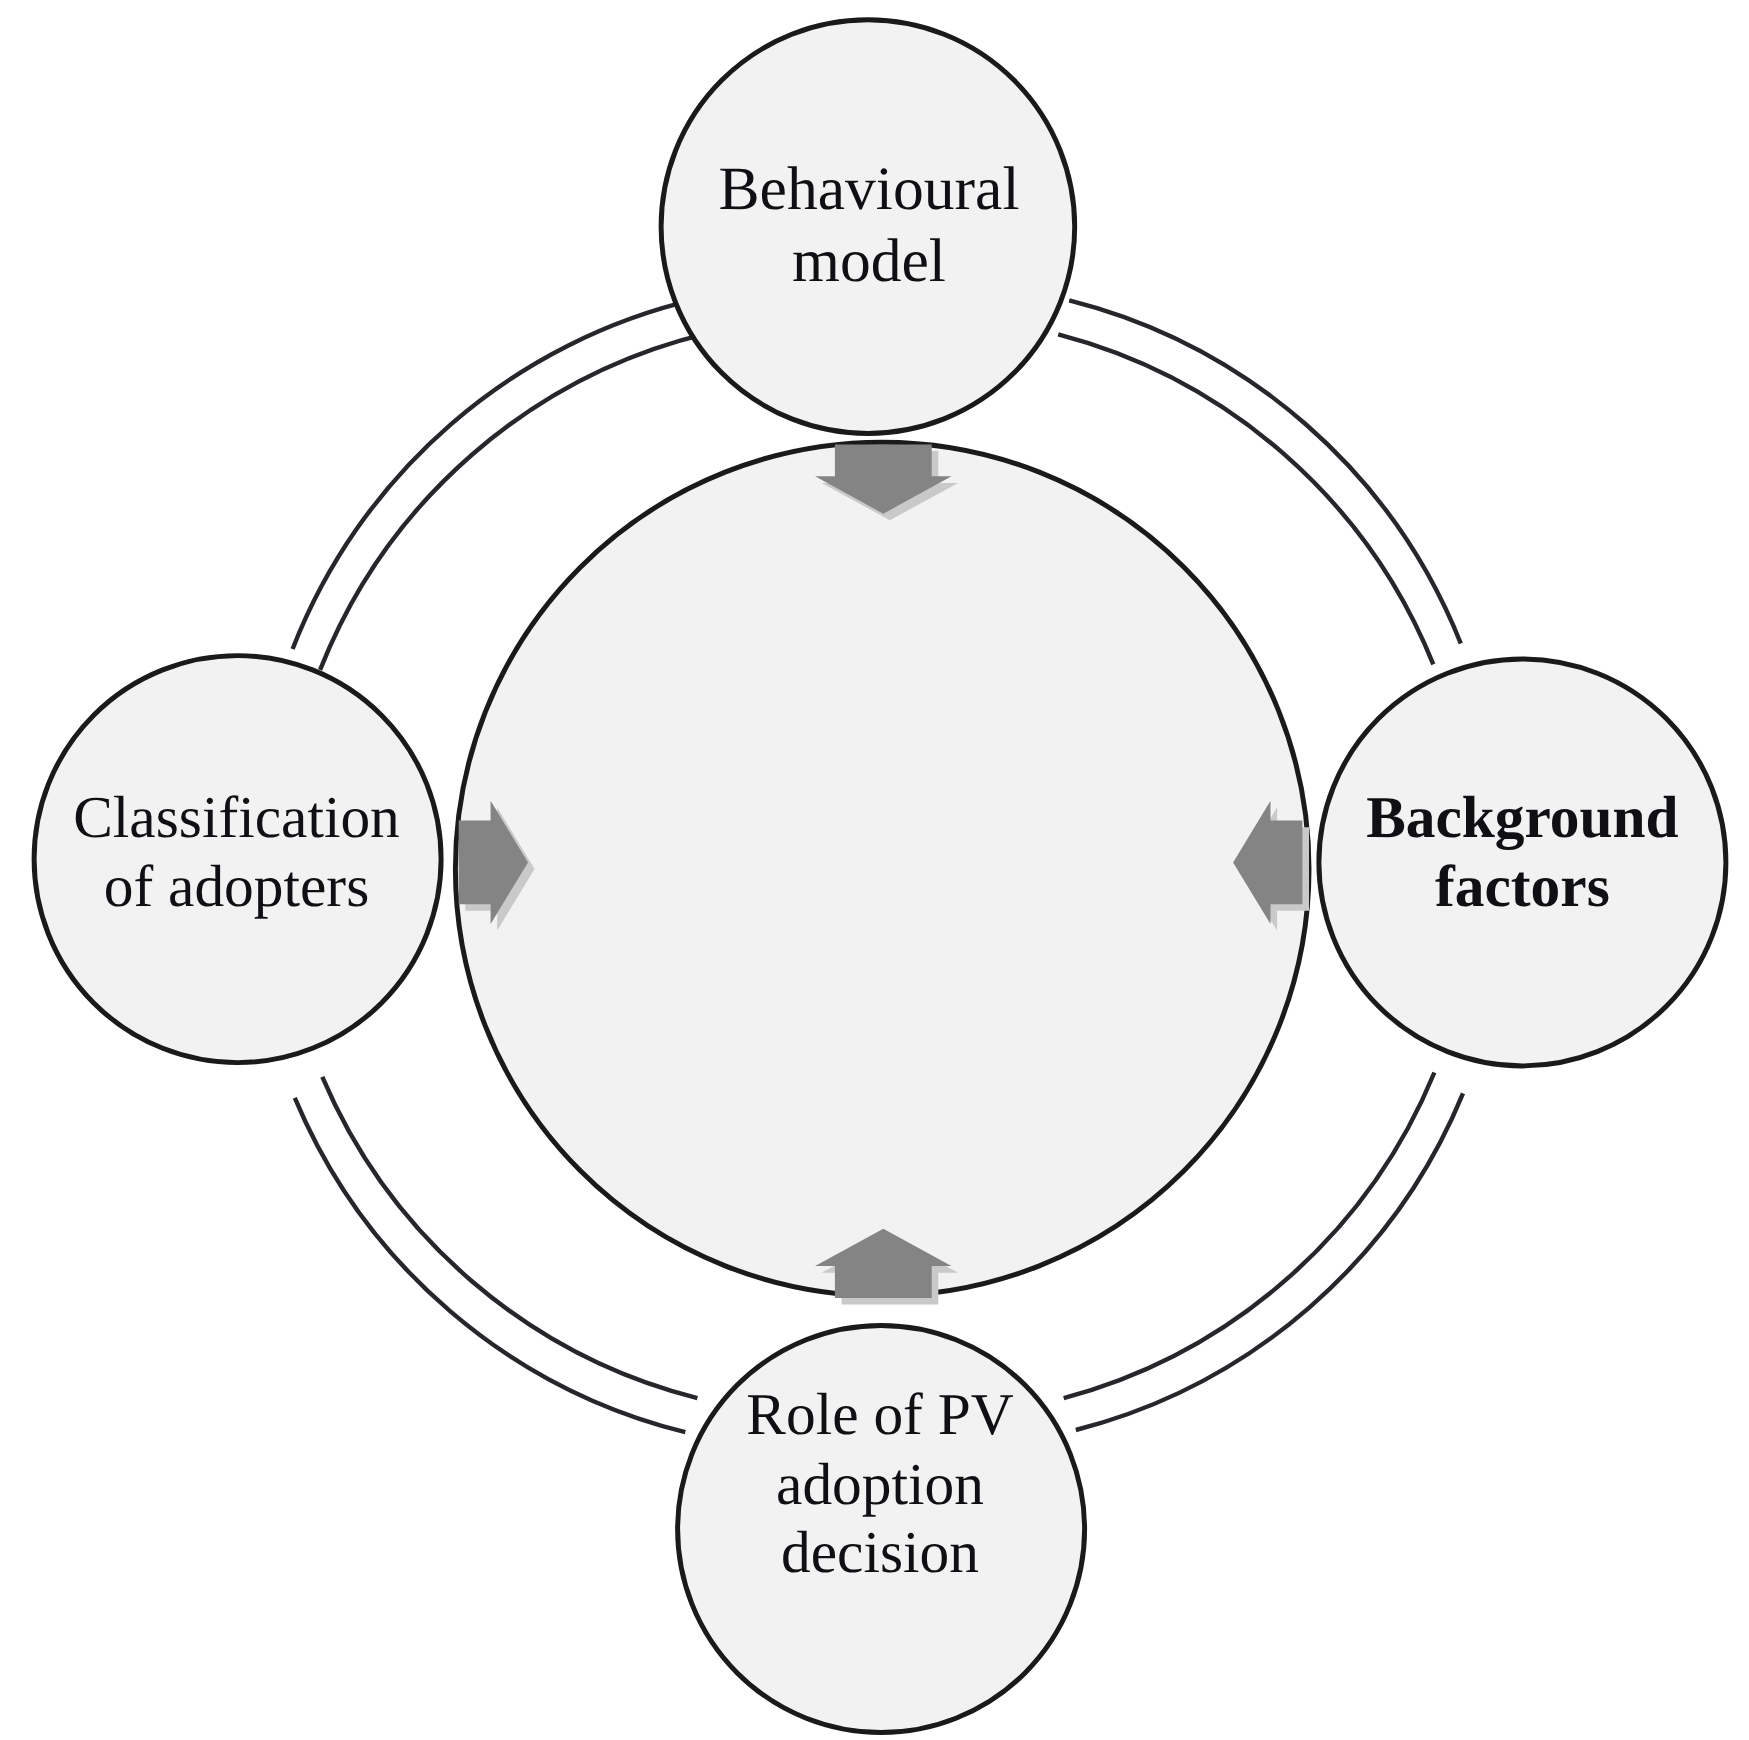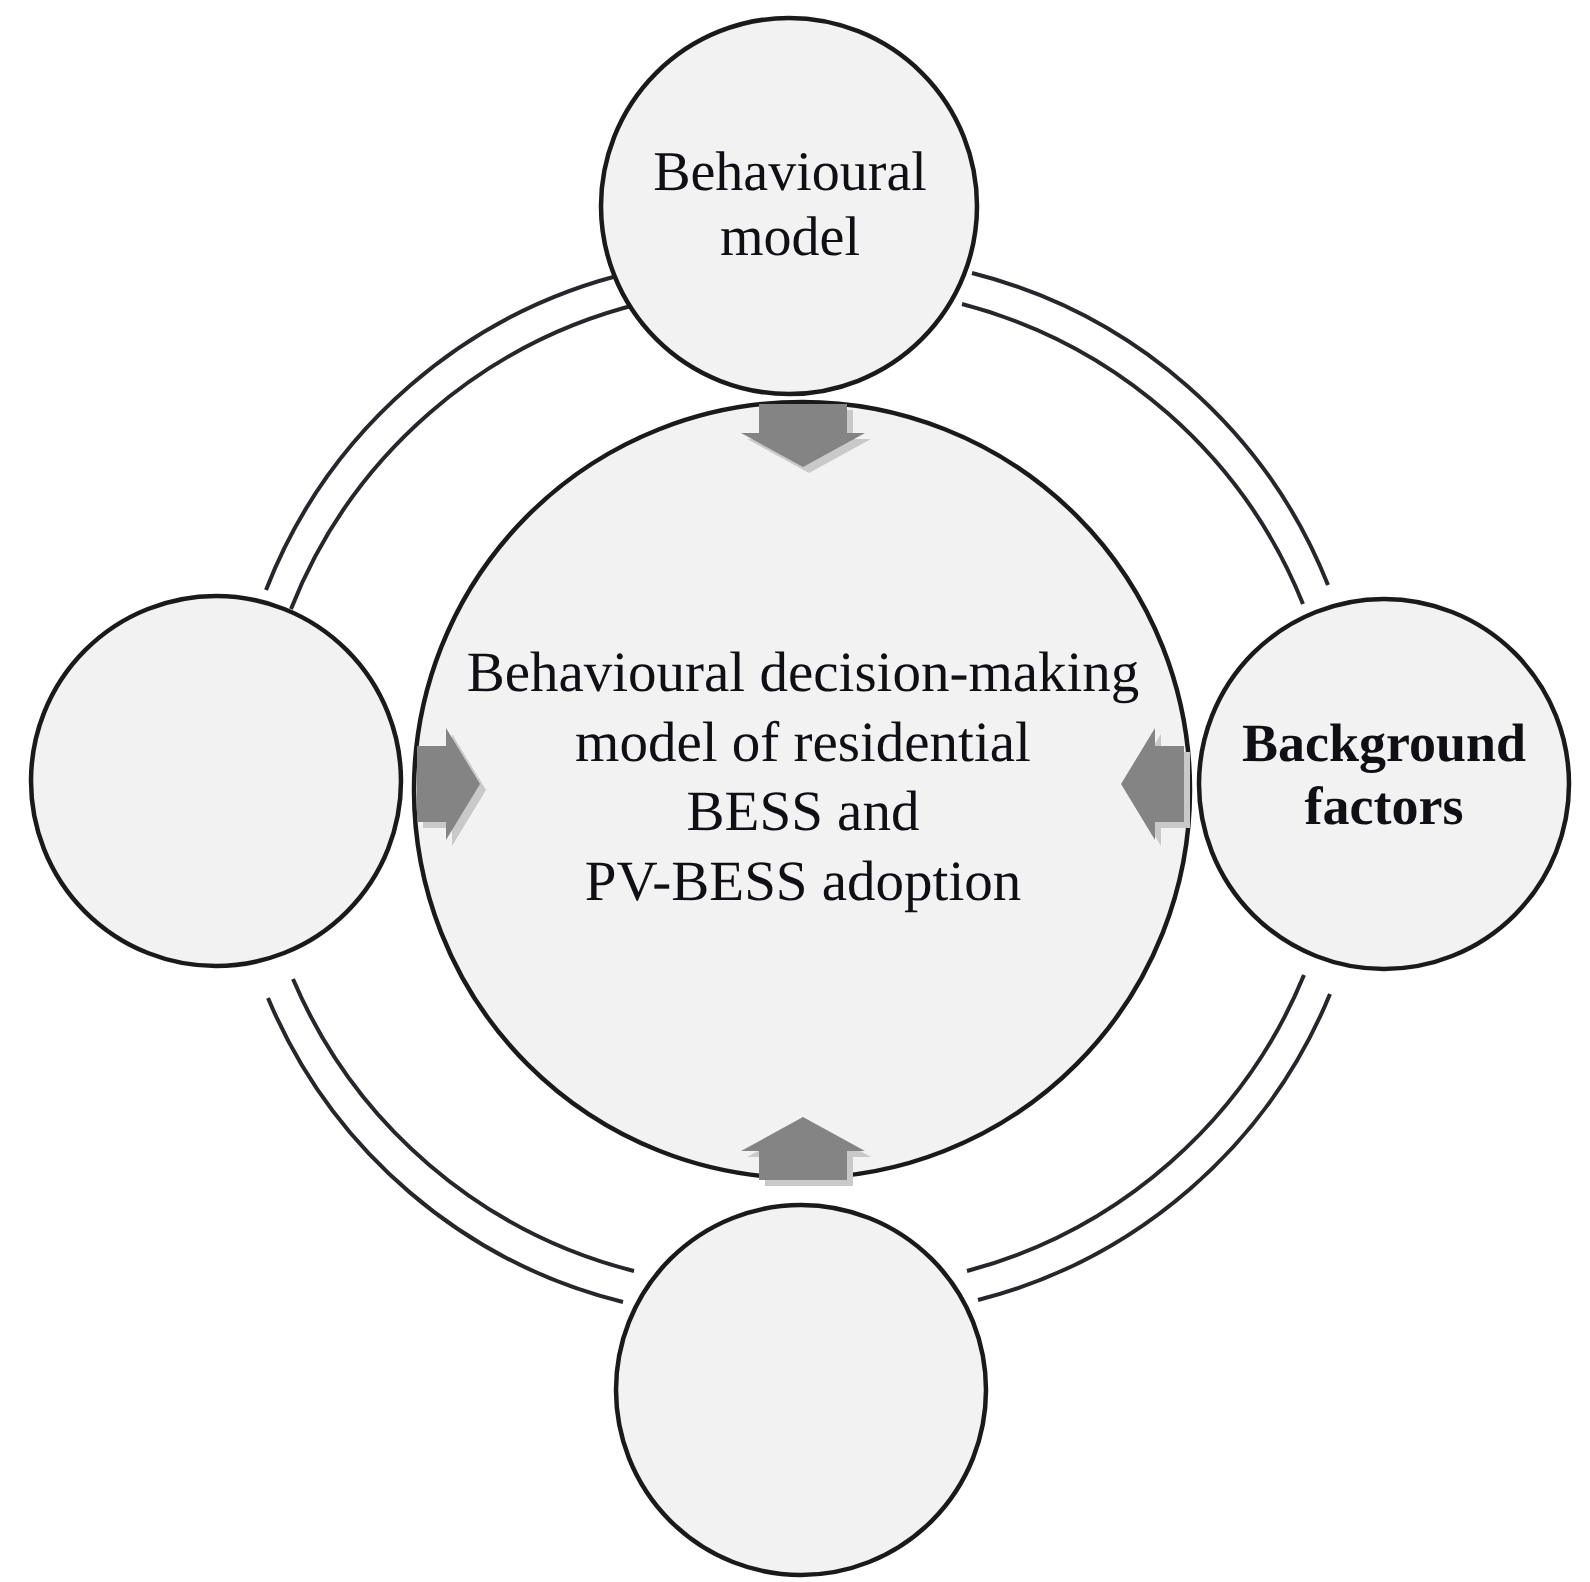--- a/index.html
+++ b/index.html
@@ -151,23 +151,24 @@
     <circle class="node-circle" cx="789" cy="206" r="188"></circle>
     <circle class="node-circle" cx="216" cy="781" r="185"></circle>
     <circle class="node-circle" cx="1384" cy="784" r="185"></circle>
     <circle class="node-circle" cx="801" cy="1390" r="185"></circle>
 
   </svg>
 
   <div class="label label-top">Behavioural
 model</div>
 
+  <div class="label label-left">Classification
+of adopters</div>
 
   <div class="label label-right">Background
 factors</div>
 
+  <div class="label label-bottom">Role of PV
+adoption
+decision</div>
 
-  <div class="label label-center">Behavioural decision-making
-model of residential
-BESS and
-PV-BESS adoption</div>
 
 </div>
 
 </body></html>

